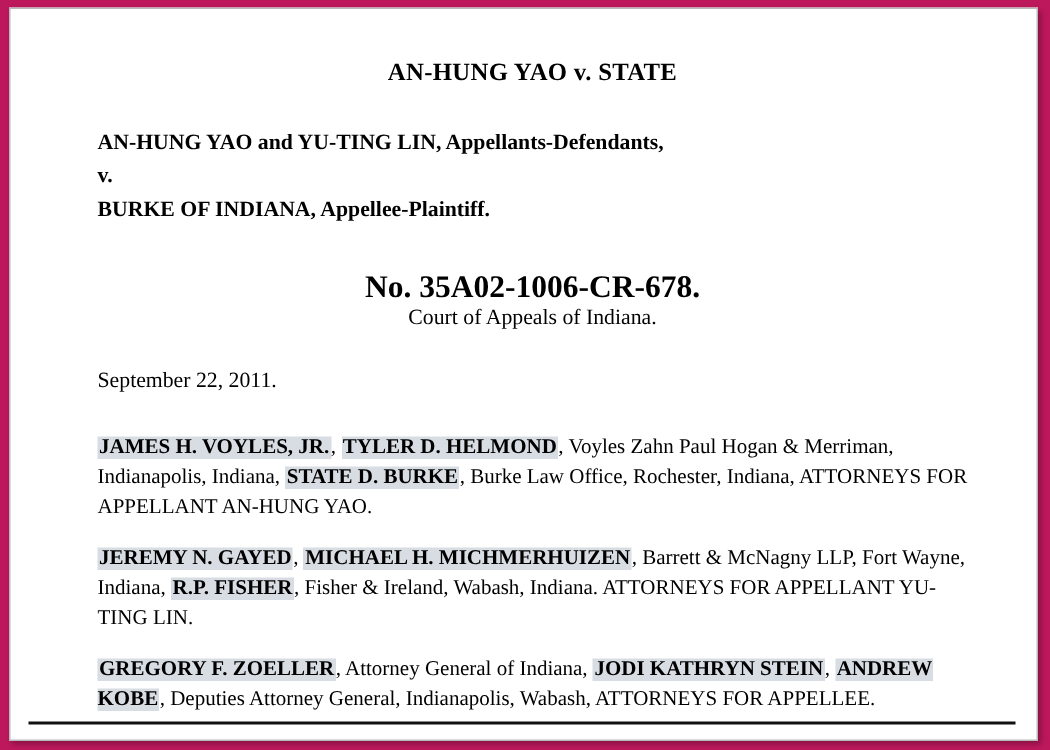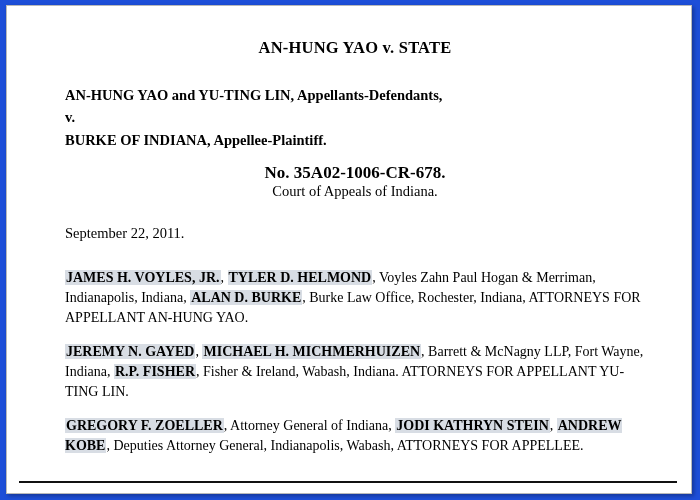--- a/index.html
+++ b/index.html
@@ -10,21 +10,21 @@
     height: 500px;
     overflow: hidden;
   }
   body {
     font-family: "Liberation Serif", serif;
   }
   #page {
     position: relative;
     width: 700px;
     height: 500px;
-    background: #1d4ed8;
+    background: #be185d;
     box-sizing: border-box;
   }
   
   #page-frame {
     position: absolute;
     left: 6px;
     top: 5px;
     right: 8px;
     bottom: 6px;
     border: 1px solid #b9b9b9;
@@ -60,22 +60,22 @@
     display: block;
   }
   .v-line {
     display: block;
     font-weight: bold;
     font-size: 14.5px;
   }
   .docket {
     text-align: center;
     font-weight: bold;
-    font-size: 17px;
-    margin-top: 12px;
+    font-size: 21px;
+    margin-top: 28px;
   }
   .court {
     text-align: center;
     font-size: 14.5px;
   }
   .date {
     text-align: left;
     font-size: 14.5px;
     margin-top: 25px;
   }
@@ -120,21 +120,21 @@
         <span class="party-line">BURKE OF INDIANA, Appellee-Plaintiff.</span>
       </div>
 
       <div class="docket">No. 35A02-1006-CR-678.</div>
 
       <div class="court">Court of Appeals of Indiana.</div>
 
       <div class="date">September 22, 2011.</div>
 
       <div id="counsel-list">
-          <p class="counsel"><span class="name">JAMES H. VOYLES, JR.</span><span class="plain">, </span><span class="name">TYLER D. HELMOND</span><span class="plain">, Voyles Zahn Paul Hogan &amp; Merriman, Indianapolis, Indiana, </span><span class="name">ALAN D. BURKE</span><span class="plain">, Burke Law Office, Rochester, Indiana, ATTORNEYS FOR APPELLANT AN-HUNG YAO.</span></p>
+          <p class="counsel"><span class="name">JAMES H. VOYLES, JR.</span><span class="plain">, </span><span class="name">TYLER D. HELMOND</span><span class="plain">, Voyles Zahn Paul Hogan &amp; Merriman, Indianapolis, Indiana, </span><span class="name">STATE D. BURKE</span><span class="plain">, Burke Law Office, Rochester, Indiana, ATTORNEYS FOR APPELLANT AN-HUNG YAO.</span></p>
           <p class="counsel"><span class="name">JEREMY N. GAYED</span><span class="plain">, </span><span class="name">MICHAEL H. MICHMERHUIZEN</span><span class="plain">, Barrett &amp; McNagny LLP, Fort Wayne, Indiana, </span><span class="name">R.P. FISHER</span><span class="plain">, Fisher &amp; Ireland, Wabash, Indiana. ATTORNEYS FOR APPELLANT YU-TING LIN.</span></p>
           <p class="counsel"><span class="name">GREGORY F. ZOELLER</span><span class="plain">, Attorney General of Indiana, </span><span class="name">JODI KATHRYN STEIN</span><span class="plain">, </span><span class="name">ANDREW KOBE</span><span class="plain">, Deputies Attorney General, Indianapolis, Wabash, ATTORNEYS FOR APPELLEE.</span></p>
         </div>
 
     </div>
     <div id="bottom-rule"></div>
   </div>
 </div>
 
 </body></html>

